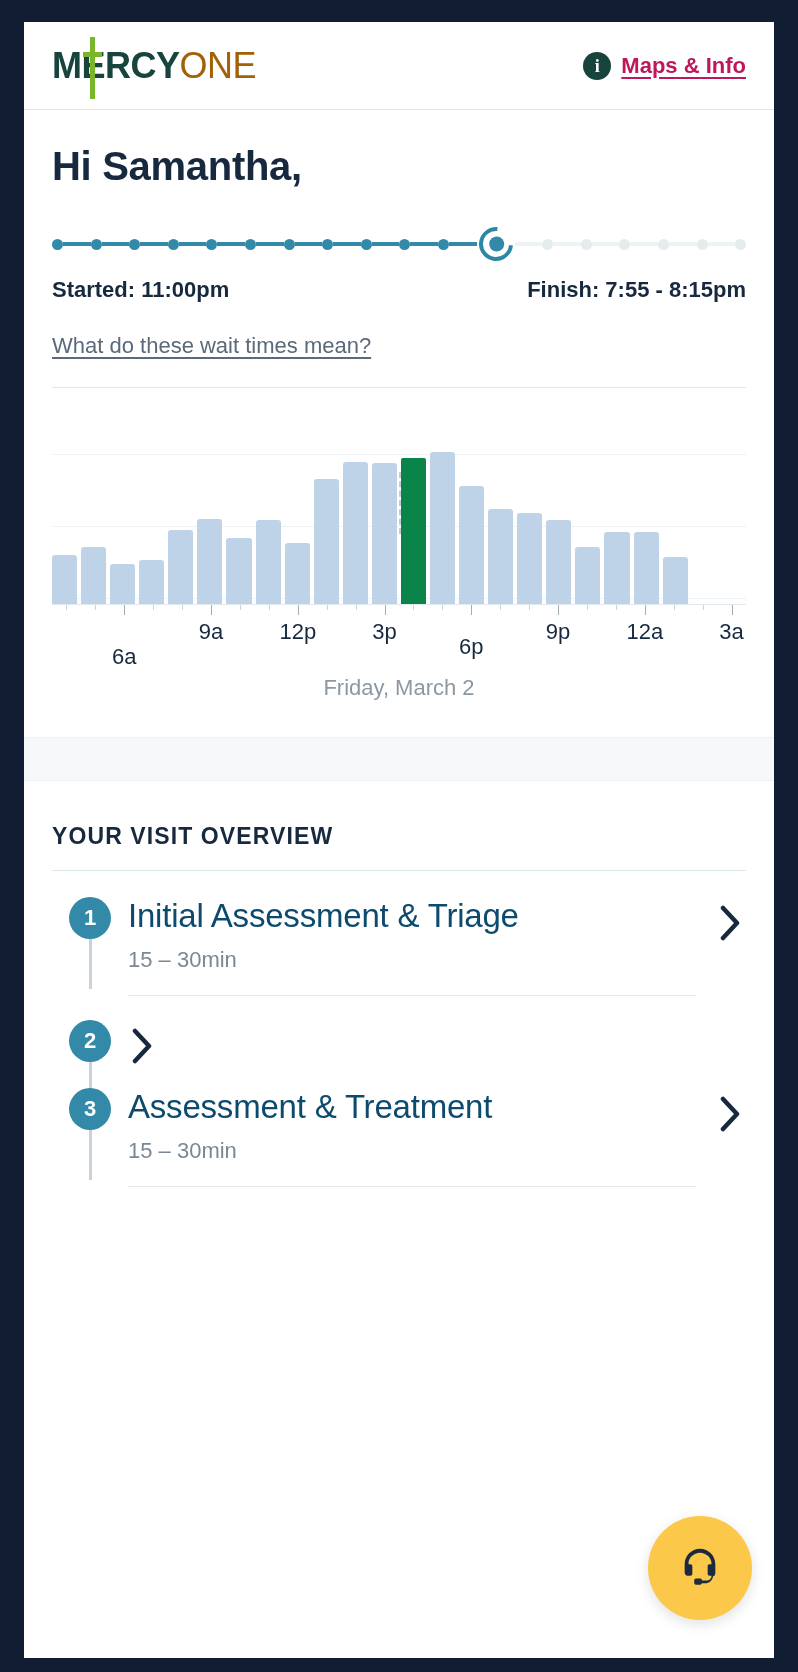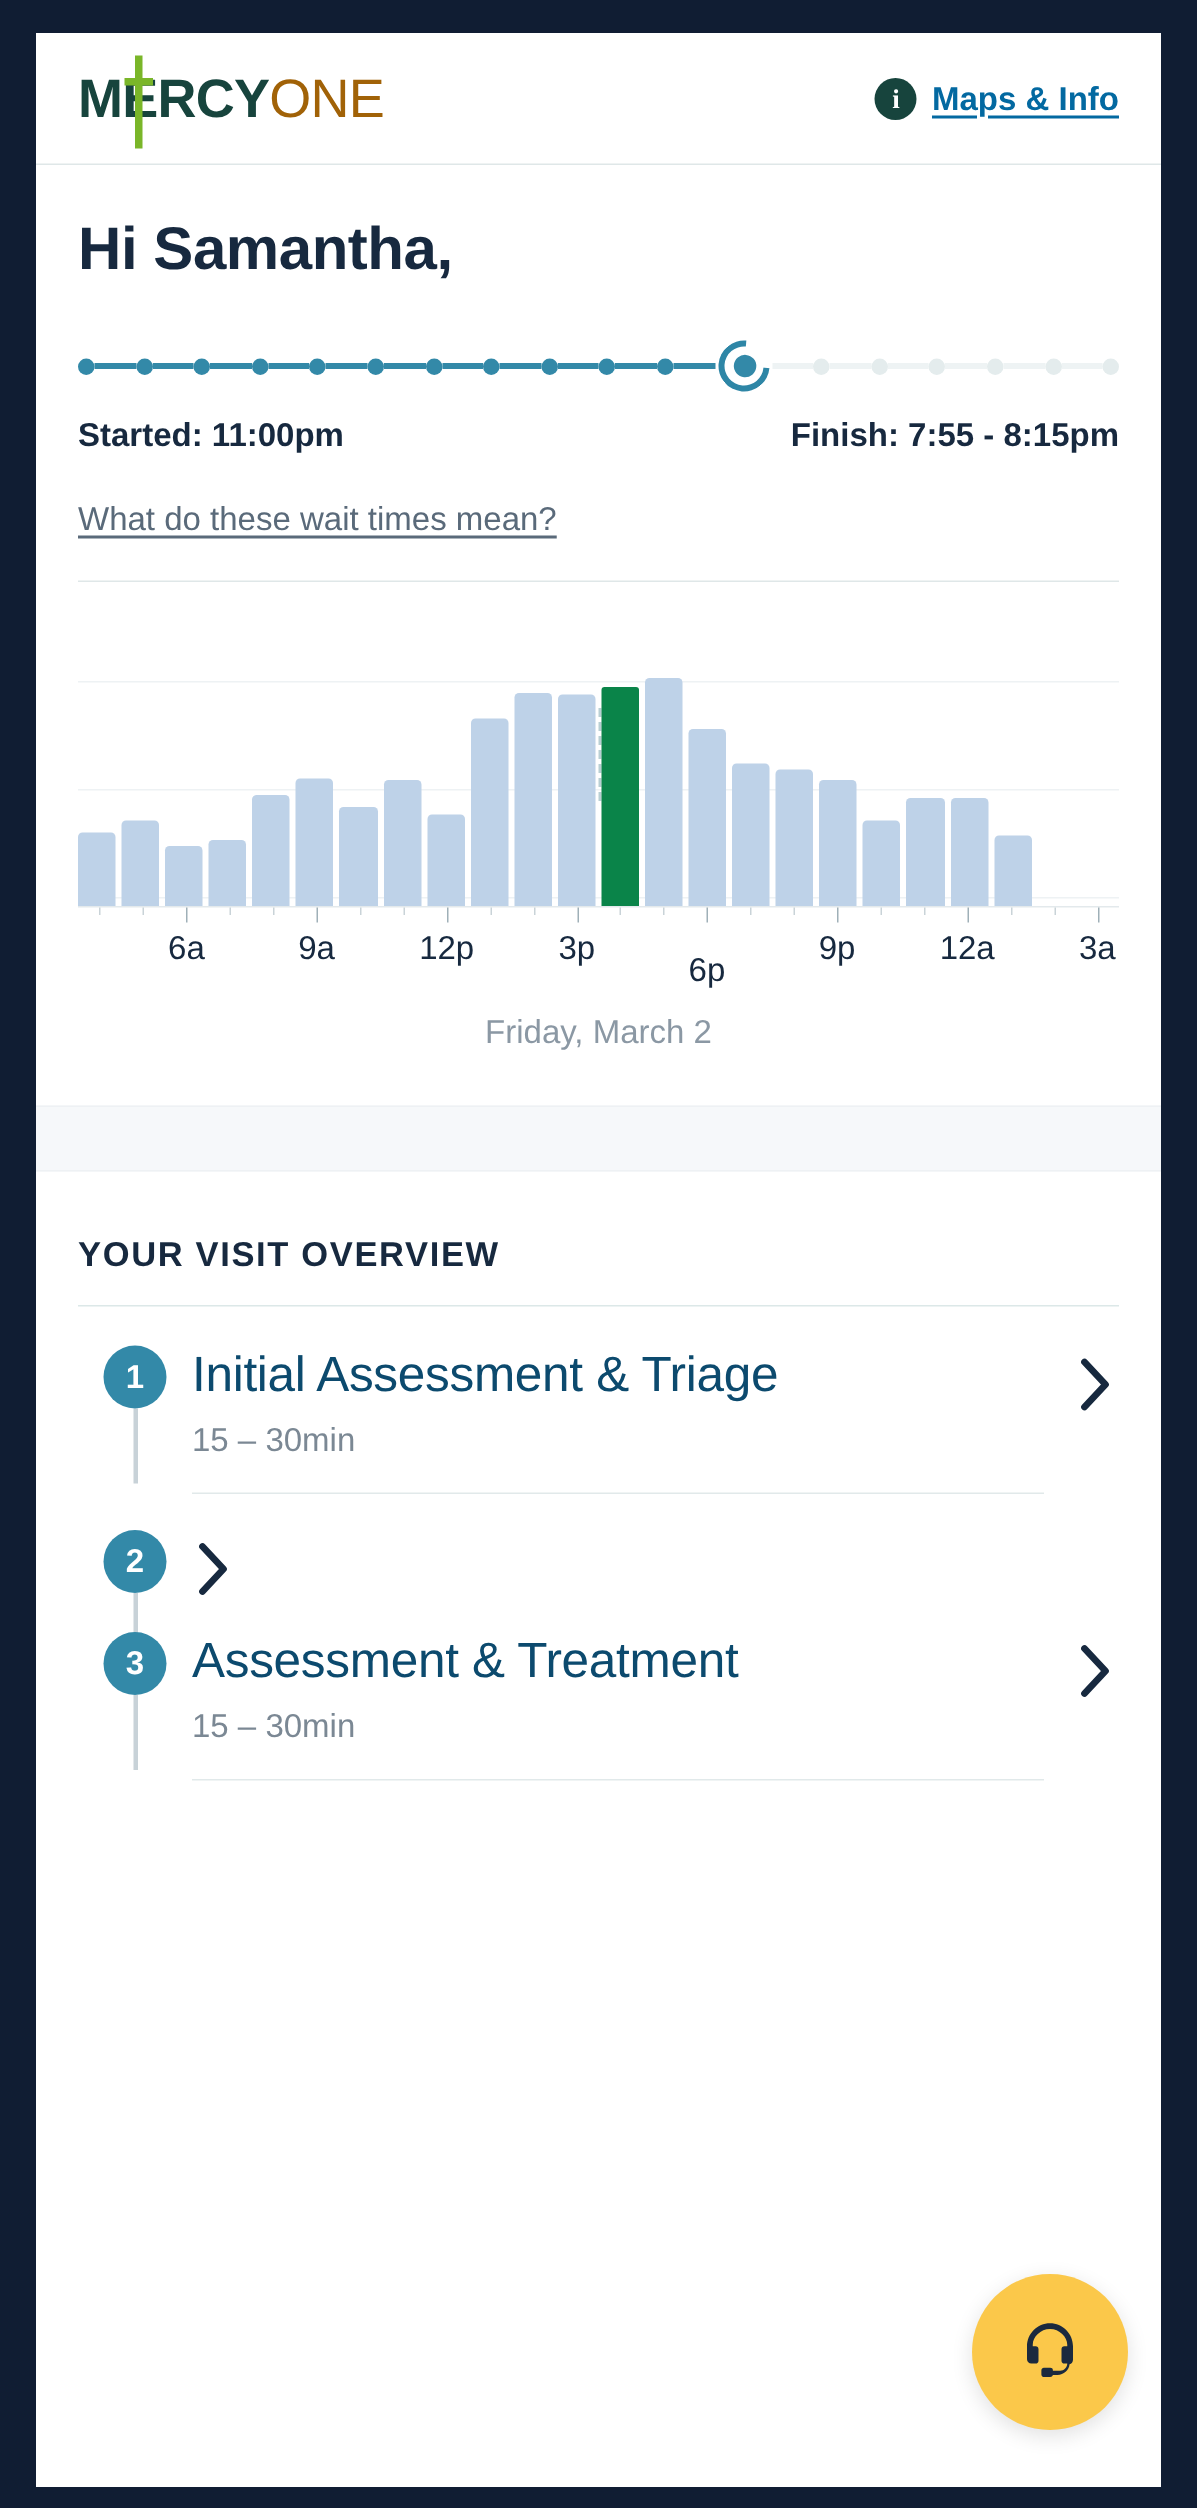--- a/index.html
+++ b/index.html
@@ -81,21 +81,21 @@
     font-weight: bold;
     font-family: "Liberation Serif", serif;
     display: flex;
     align-items: center;
     justify-content: center;
     line-height: 1;
   }
   .maps-label {
     font-size: 22px;
     font-weight: bold;
-    color: #0369a1;
+    color: #be185d;
     text-decoration: underline;
     text-underline-offset: 4px;
   }
 
   
   .content-pad { padding: 0 28px; }
 
   .greeting {
     font-size: 40px;
     font-weight: bold;
@@ -508,21 +508,21 @@
             <div class="tick minor" style="left: 68.75%;"></div>
             <div class="tick major" style="left: 72.9167%;"></div>
             <div class="tick minor" style="left: 77.0833%;"></div>
             <div class="tick minor" style="left: 81.25%;"></div>
             <div class="tick major" style="left: 85.4167%;"></div>
             <div class="tick minor" style="left: 89.5833%;"></div>
             <div class="tick minor" style="left: 93.75%;"></div>
             <div class="tick major" style="left: 97.9167%;"></div>
           </div>
         <div class="xlabels" id="xlabels">
-            <div class="xlabel" style="left: 10.4167%;">6a</div>
+            <div class="xlabel" style="left: 10.4167%; margin-top: 25px;">6a</div>
             <div class="xlabel" style="left: 22.9167%;">9a</div>
             <div class="xlabel" style="left: 35.4167%;">12p</div>
             <div class="xlabel" style="left: 47.9167%;">3p</div>
             <div class="xlabel" style="left: 60.4167%; margin-top: 15px;">6p</div>
             <div class="xlabel" style="left: 72.9167%;">9p</div>
             <div class="xlabel" style="left: 85.4167%;">12a</div>
             <div class="xlabel" style="left: 97.9167%;">3a</div>
           </div>
 
         <div class="chart-caption">Friday, March 2</div>

